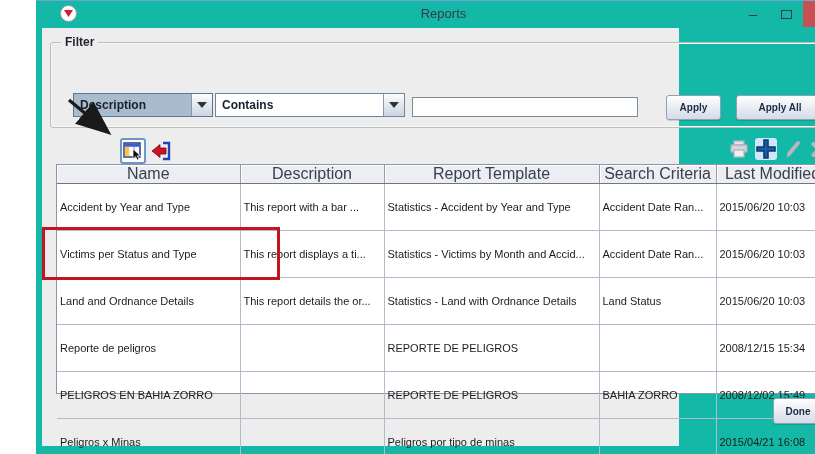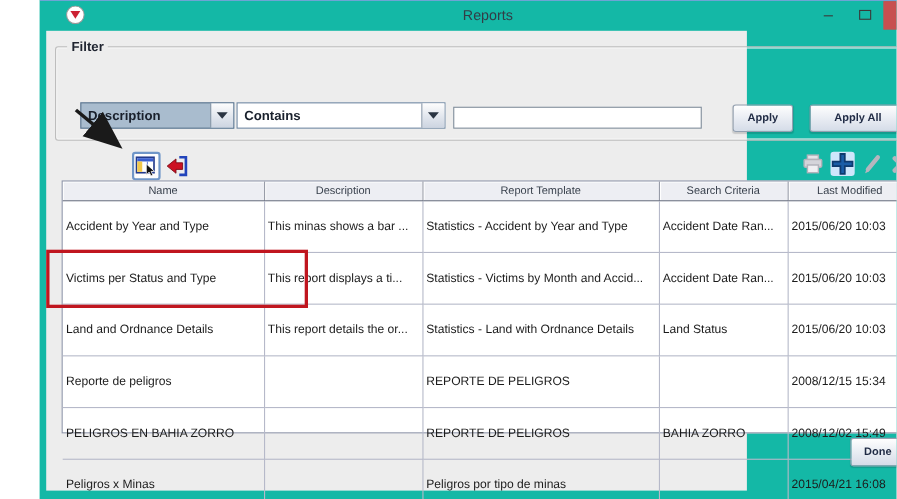--- a/index.html
+++ b/index.html
@@ -80,21 +80,21 @@
   .tb-edit   { left:740px; top:110px; }
   .tb-delete { left:766px; top:110px; }
   
   .table-wrap {
     position:absolute; left:14px; top:136px; width:774px; height:230px;
     background:#ffffff; border:1px solid #8e94a8;
   }
   table { border-collapse:collapse; table-layout:fixed; width:772px; font-size:11px; }
   col.c0{width:183px} col.c1{width:144px} col.c2{width:215px} col.c3{width:117px} col.c4{width:113px}
   th {
-    height:17px; background:#edeef3; font-weight:normal; color:#38404c; font-size:10px;
+    height:17px; background:#edeef3; font-weight:normal; color:#38404c; font-size:16px;
     border-right:1px solid #989ca8; border-bottom:1px solid #6f7585;
     box-shadow: inset 1px 1px 0 #ffffff;
     overflow:hidden; white-space:nowrap;
   }
   td {
     height:15px; color:#1c1c1c; padding:17px 3px;
     border-right:1px solid #b6b9c9; border-bottom:1px solid #b6b9c9;
     overflow:hidden; white-space:nowrap;
   }
   
@@ -200,21 +200,21 @@
             <th>Name</th>
             <th>Description</th>
             <th>Report Template</th>
             <th>Search Criteria</th>
             <th>Last Modified</th>
           </tr>
         </thead>
         <tbody>
             <tr>
               <td>Accident by Year and Type</td>
-              <td>This minas shows a bar ...</td>
+              <td>This report with a bar ...</td>
               <td>Statistics - Accident by Year and Type</td>
               <td>Accident Date Ran...</td>
               <td>2015/06/20 10:03</td>
             </tr>
             <tr>
               <td>Victims per Status and Type</td>
               <td>This report displays a ti...</td>
               <td>Statistics - Victims by Month and Accid...</td>
               <td>Accident Date Ran...</td>
               <td>2015/06/20 10:03</td>

